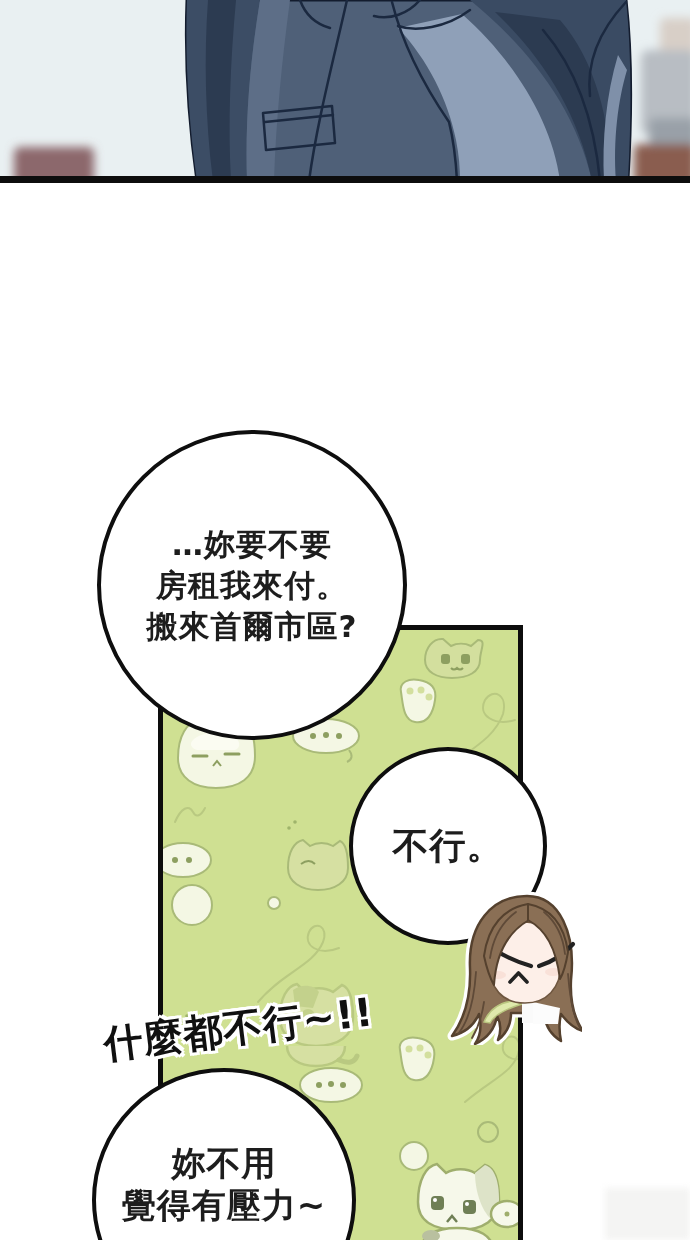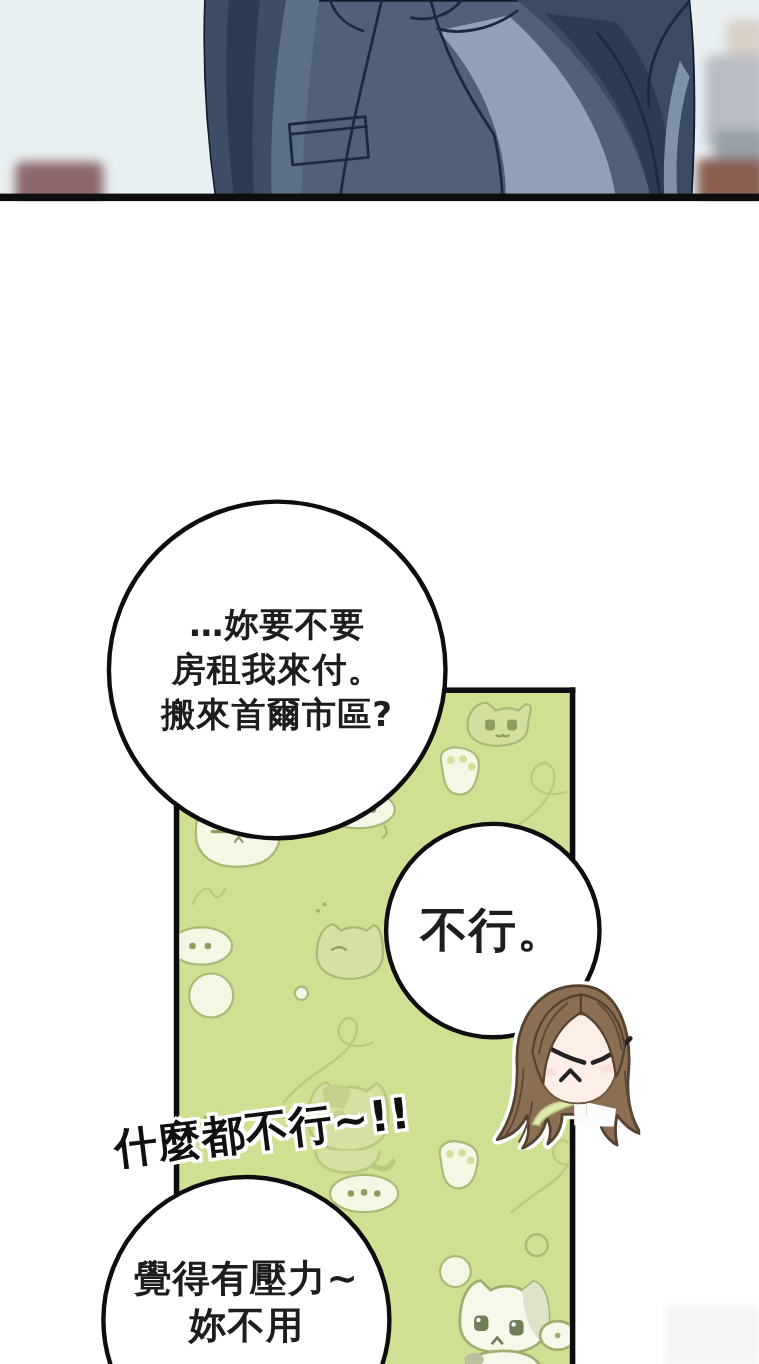--- a/index.html
+++ b/index.html
@@ -16,24 +16,24 @@
     background:#cfe092;z-index:2;overflow:hidden;
   }
   #pattern-panel svg{position:absolute;left:0;top:0;}
   
   .bubble{
     position:absolute;background:#ffffff;border:4px solid #0e0e0e;border-radius:50%;
     display:flex;align-items:center;justify-content:center;text-align:center;
     color:#1d1d1d;box-sizing:border-box;
   }
   .bubble .lines{display:block;}
-  #bubble-offer{left:97px;top:454px;width:310px;height:310px;z-index:4;
+  #bubble-offer{left:97px;top:430px;width:310px;height:310px;z-index:4;
     font-size:31px;line-height:41px;letter-spacing:1px;font-weight:600;}
   #bubble-refuse{left:349px;top:747px;width:198px;height:198px;z-index:5;
-    font-size:43px;font-weight:600;letter-spacing:1px;}
+    font-size:36px;font-weight:600;letter-spacing:1px;}
   #bubble-reassure{left:92px;top:1068px;width:264px;height:264px;z-index:6;
     font-size:34px;line-height:42px;font-weight:600;letter-spacing:1px;
     align-items:flex-start;}
   #bubble-reassure .lines{padding-top:70px;}
   
   #shout-text{
     position:absolute;left:104px;top:1018px;z-index:7;
     font-size:39px;font-weight:bold;color:#101010;letter-spacing:1px;white-space:nowrap;
     transform:rotate(-7deg);transform-origin:left center;
     text-shadow:
@@ -239,20 +239,20 @@
           <path d="M52,120 C50,134 46,146 40,156"></path>
         </g>
       </g>
     </svg>
   </div>
 
   <div id="shout-text">什麼都不行~!!</div>
 
   <div id="bubble-reassure" class="bubble">
     <span class="lines">
+      <span style="display:block">妳不用</span>
       <span style="display:block">覺得有壓力~</span>
-      <span style="display:block">妳不用</span>
     </span>
   </div>
 
   <div id="faint-shape"></div>
 
 </div>
 
 </body></html>

